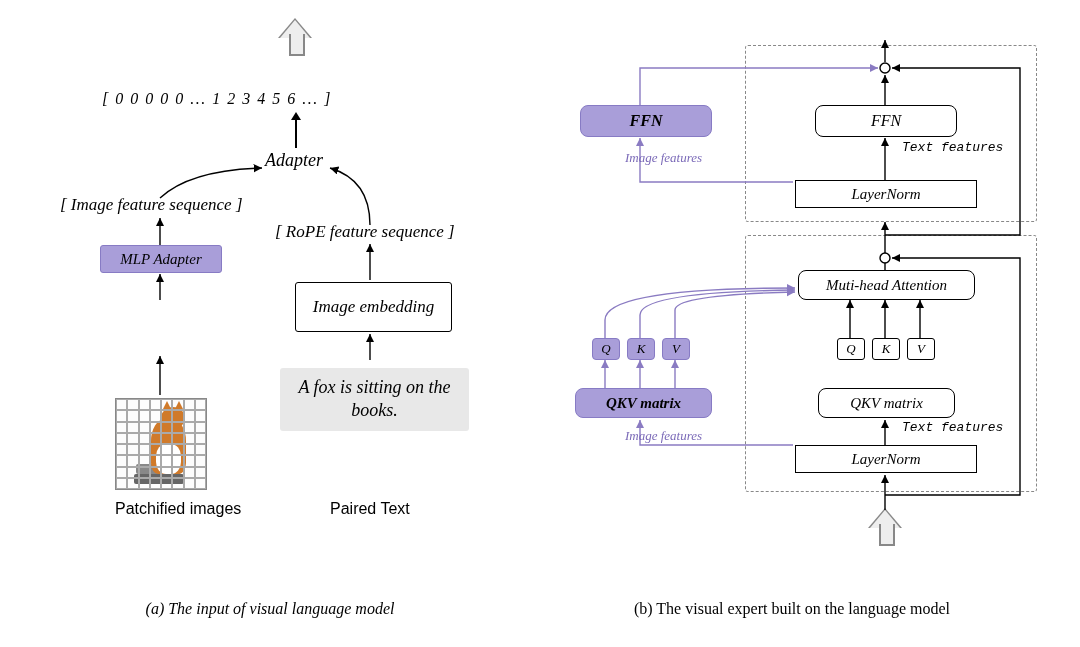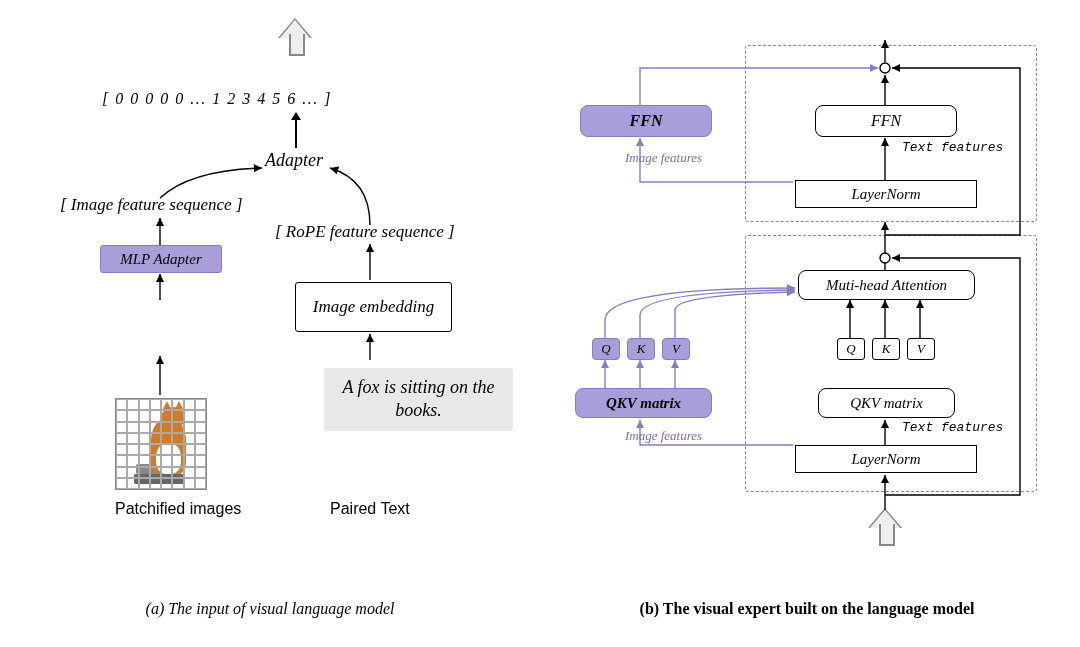--- a/index.html
+++ b/index.html
@@ -25,21 +25,21 @@
     width: 500px;
     height: 560px;
   }
   .caption {
     position: absolute;
     font-family: Georgia, serif;
     font-size: 16px;
     text-align: center;
   }
   .cap-a { left: 60px; top: 600px; width: 420px; font-style: italic; }
-  .cap-b { left: 567px; top: 600px; width: 480px; font-weight: bold; }
+  .cap-b { left: 552px; top: 600px; width: 480px; }
 
   
   .box {
     position: absolute;
     border: 1.5px solid #000;
     background: #fff;
     border-radius: 3px;
     font-style: italic;
     display: flex;
     align-items: center;
@@ -283,21 +283,21 @@
         <div></div>
         <div></div>
         <div></div>
         <div></div>
         <div></div>
         <div></div>
         <div></div>
     </div>
   </div>
 
-  <div class="text-input-box" style="left:240px; top:348px; width:165px;margin-left:44px;">A fox is sitting on the books.</div>
+  <div class="text-input-box" style="left:240px; top:348px; width:165px;">A fox is sitting on the books.</div>
 
   <div class="plainlabel" style="left:55px; top:480px; font-size:16px;margin-left:20px;">Patchified images</div>
   <div class="plainlabel" style="left:290px; top:480px; font-size:16px;">Paired Text</div>
 
 </div>
 
 <div class="panel-b">
 
   <div class="dashed-box" style="left:195px; top:25px; width:290px; height:175px;"></div>
 

